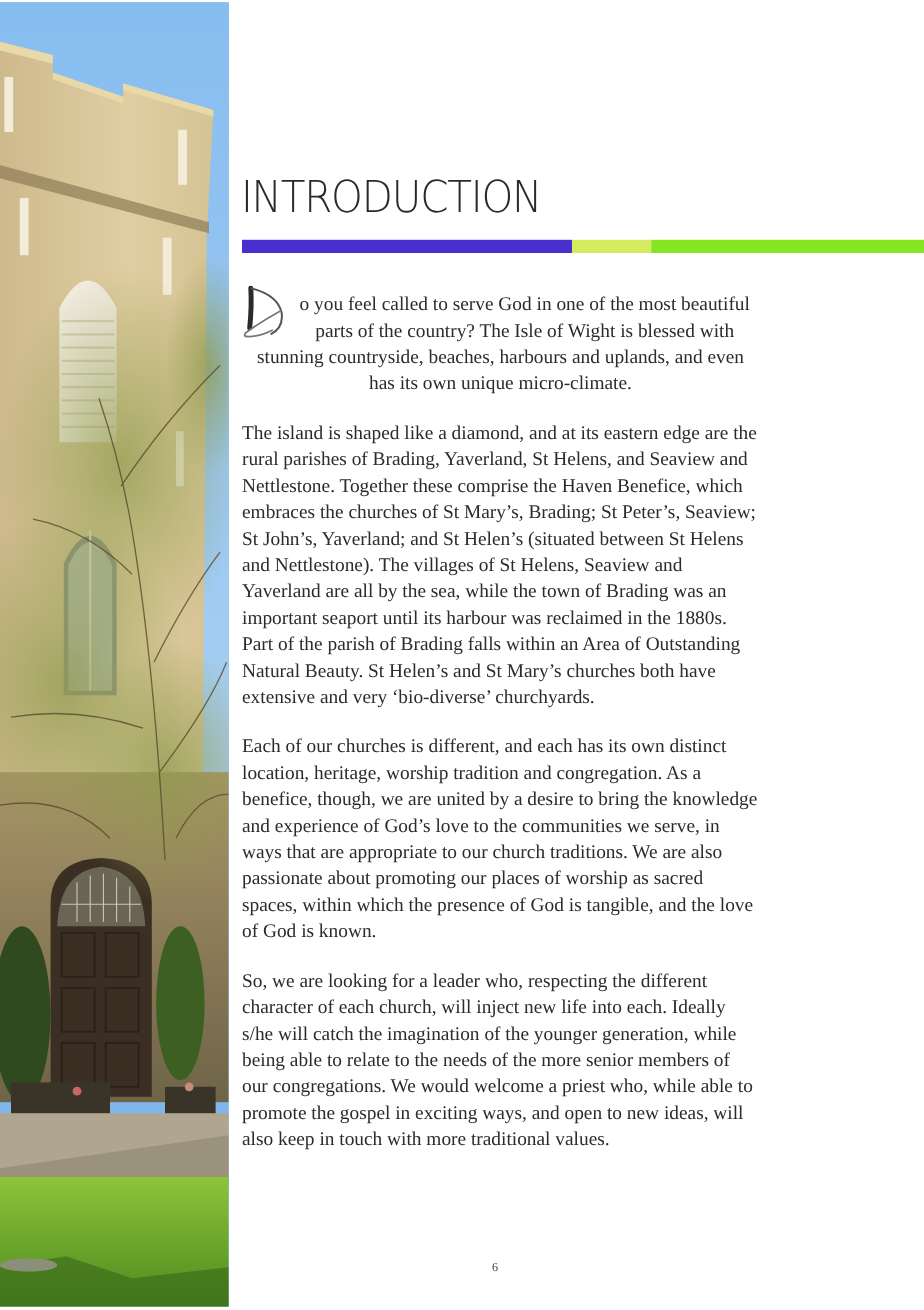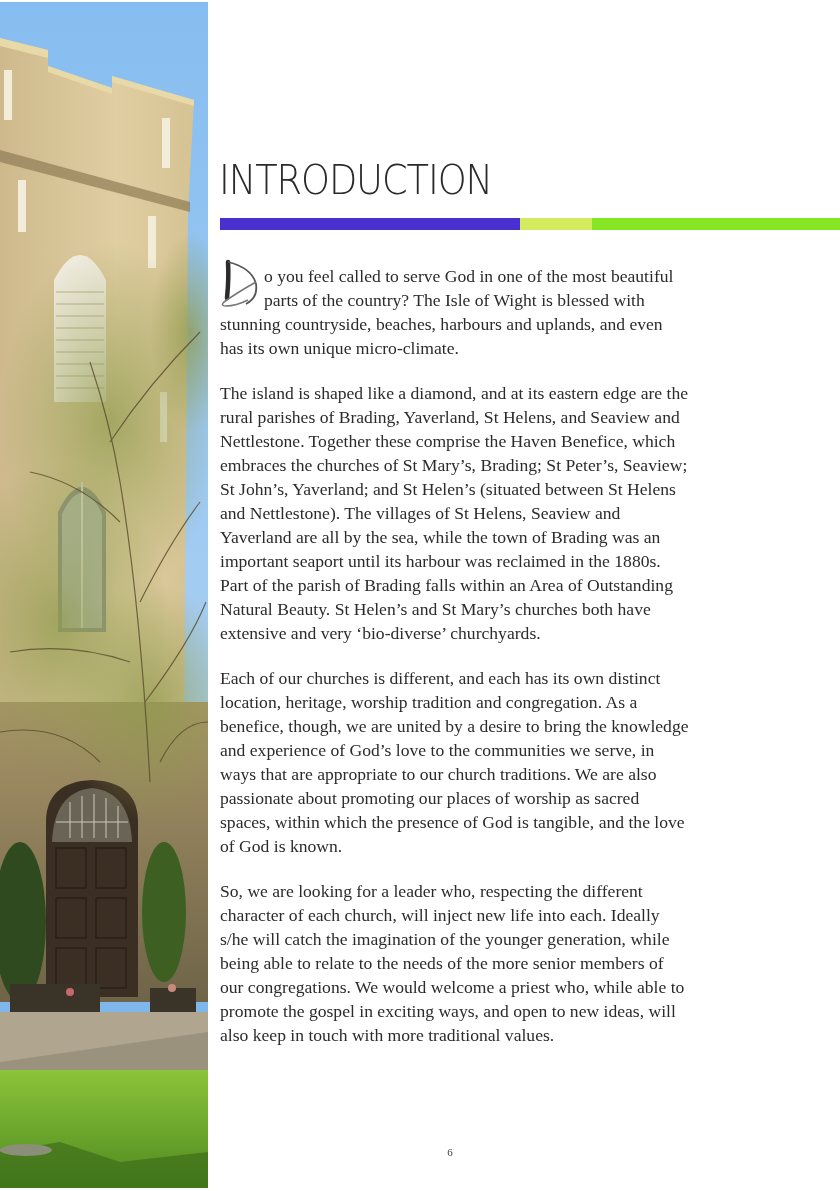--- a/index.html
+++ b/index.html
@@ -24,21 +24,21 @@
       display: flex;
     }
     .rule span { display: block; height: 100%; }
 
     .body {
       position: absolute; left: 220px; top: 264px; width: 470px;
       font-family: "Liberation Serif", serif; font-size: 17.6px;
       line-height: 24px; color: #2b2b2b;
     }
     .body p { margin: 0 0 21px 0; }
-    .body p.first { text-indent: 0; }
+    .body p.first { text-indent: 0; text-align: center; }
     .dropcap {
       float: left; width: 44px; height: 48px; margin: -6px 2px 0 -2px;
     }
     .page-num {
       position: absolute; left: 445px; top: 1146px; width: 10px; text-align: center;
       font-family: "Liberation Serif", serif; font-size: 11px; color: #444;
     }
   </style>
 </head>
 <body>

